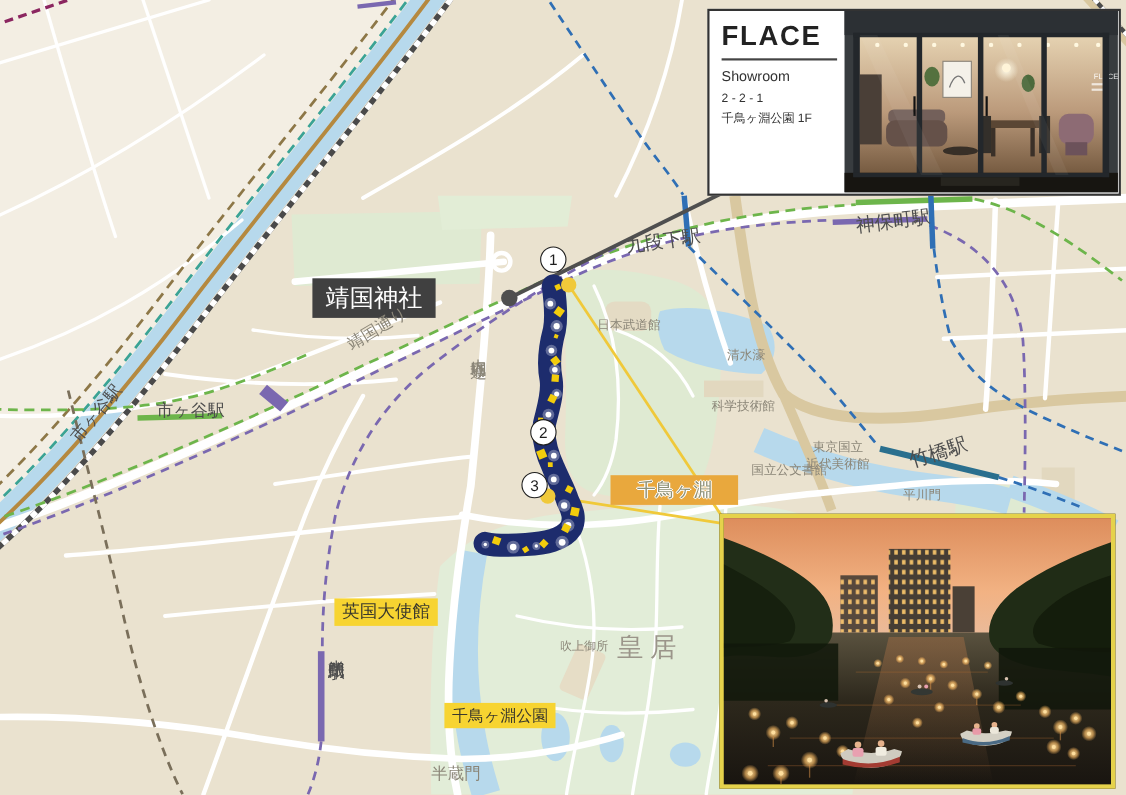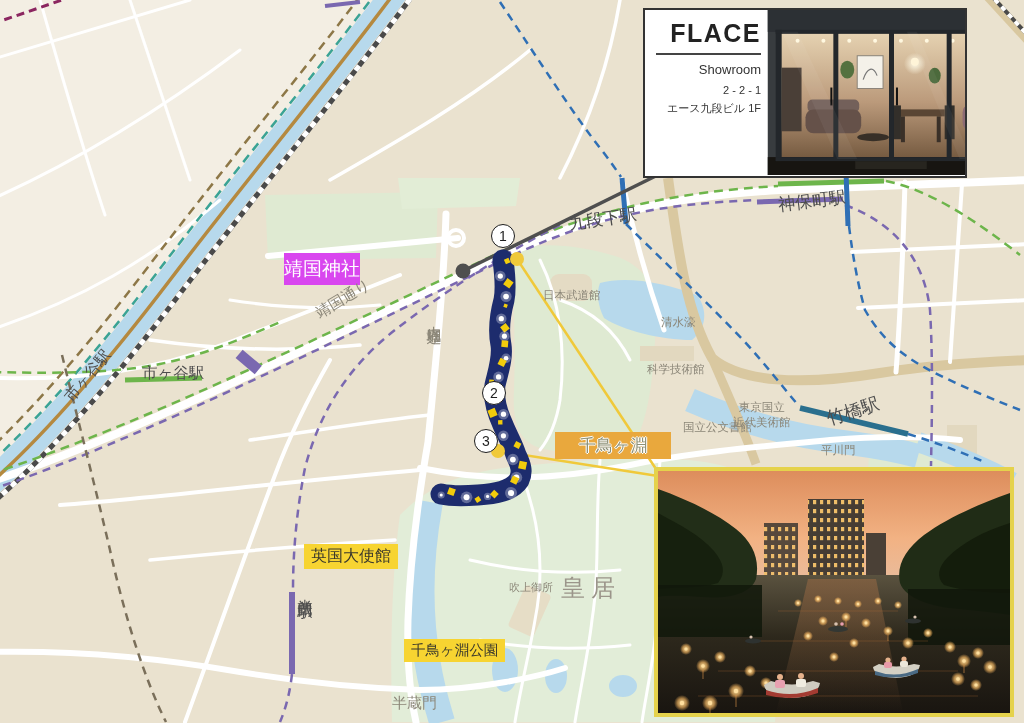--- a/index.html
+++ b/index.html
@@ -3,30 +3,30 @@
 <meta charset="utf-8">
 <style>
   html,body{margin:0;padding:0;}
   body{width:1024px;height:723px;position:relative;overflow:hidden;
        background:#eee7d6;font-family:"Liberation Sans","DejaVu Sans",sans-serif;}
   #map-svg{position:absolute;left:0;top:0;z-index:0;}
   .lbl{position:absolute;z-index:2;white-space:nowrap;color:#4d4d4d;font-weight:500;}
   .place{color:#8b8678;font-weight:400;}
   .vert{writing-mode:vertical-rl;text-orientation:upright;letter-spacing:2px;}
   .center{transform:translate(-50%,-50%);}
-  .tag-pink{background:#d946ef;color:#fff;padding:3px 0;font-size:19px;}
+  .tag-pink{background:#404040;color:#fff;padding:3px 12px;font-size:22px;}
   .tag-yellow{background:#f7d431;color:#3a382c;padding:2px 7px;}
   .tag-orange{background:#e9a83d;color:#8e9177;padding:2px 24px;font-size:17px;
       text-shadow:-1px 0 #fff,1px 0 #fff,0 -1px #fff,0 1px #fff;margin-left:16px;}
   .marker{position:absolute;z-index:3;width:22px;height:22px;border-radius:50%;
       background:#fff;border:1.8px solid #1e1e1e;color:#1e1e1e;font-size:14px;
       display:flex;align-items:center;justify-content:center;transform:translate(-50%,-50%);}
   
-  #showroom-card{position:absolute;left:643px;top:8px;width:324px;height:170px;z-index:4;
-      background:#fff;border:2.5px solid #333;box-sizing:border-box;display:flex;text-align:right;}
+  #showroom-card{position:absolute;left:643px;top:8px;width:376px;height:170px;z-index:4;
+      background:#fff;border:2.5px solid #333;box-sizing:border-box;display:flex;}
   #card-text{width:122px;padding:9px 6px 6px 11px;box-sizing:border-box;}
   #brand-logo{font-size:25px;font-weight:700;letter-spacing:1.5px;color:#222;
       border-bottom:2px solid #444;padding-bottom:5px;margin-bottom:7px;}
   #card-showroom{font-size:13px;color:#333;margin-bottom:4px;}
   .addr{font-size:11px;color:#333;line-height:1.65;}
   #card-photo{flex:1;overflow:hidden;}
   
   #night-photo{position:absolute;left:654px;top:467px;width:360px;height:250px;z-index:4;
       box-sizing:border-box;border:4px solid #e5d24b;background:#1a160f;}
 </style>
@@ -241,21 +241,21 @@
 
 <div class="marker" style="left:503px;top:236px;">1</div>
 <div class="marker" style="left:494px;top:393px;">2</div>
 <div class="marker" style="left:486px;top:441px;">3</div>
 
 <div id="showroom-card">
   <div id="card-text">
     <div id="brand-logo">FLACE</div>
     <div id="card-showroom">Showroom</div>
     <div class="addr">2 - 2 - 1</div>
-    <div class="addr">エース九段ビル 1F</div>
+    <div class="addr">千鳥ヶ淵公園 1F</div>
   </div>
   <div id="card-photo">
     <svg width="250" height="165" viewBox="0 0 250 166">
       <defs>
         <linearGradient id="interiorGrad" x1="0" y1="0" x2="0" y2="1">
           <stop offset="0%" stop-color="#e6d3b2"></stop>
           <stop offset="55%" stop-color="#bb9a7b"></stop>
           <stop offset="100%" stop-color="#74593f"></stop>
         </linearGradient>
         <radialGradient id="glowWhite">

